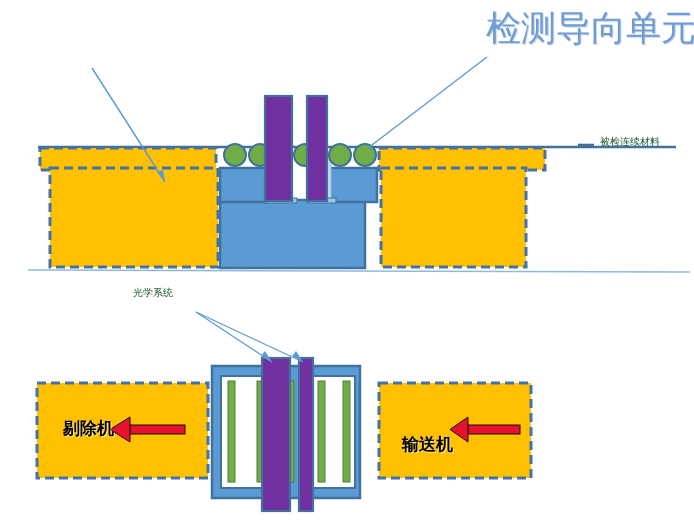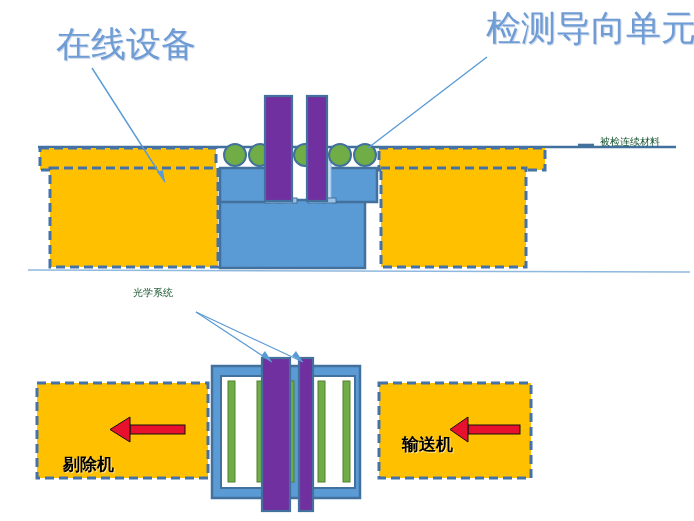--- a/index.html
+++ b/index.html
@@ -125,25 +125,24 @@
       <path d="M 468 417 L 468 442 L 450 429.5 Z" fill="#E8112D" stroke="#111111" stroke-width="1"></path>
     </g>
 
     <path d="M 196 312 L 272 362" stroke="#5B9BD5" stroke-width="1.2" fill="none"></path>
     <path d="M 196 312 L 303 362" stroke="#5B9BD5" stroke-width="1.2" fill="none"></path>
     <path d="M 272 362 L 261 356 L 265 351 Z" fill="#5B9BD5"></path>
     <path d="M 303 362 L 292 356 L 296 351 Z" fill="#5B9BD5"></path>
 
   </svg>
 
-  <div class="lbl lbl-title" style="left:56px; top:26px;">在线设备</div>
 
   <div class="lbl lbl-title" style="left:486px; top:10px;">检测导向单元</div>
 
   <div class="lbl lbl-small" style="left:600px; top:137px;">被检连续材料</div>
 
   <div class="lbl lbl-small" style="left:112px; top:288px;margin-left:21px;">光学系统</div>
 
-  <div class="lbl lbl-box" style="left:63px; top:420px;margin-top:36px;">剔除机</div>
+  <div class="lbl lbl-box" style="left:63px; top:420px;">剔除机</div>
 
   <div class="lbl lbl-box" style="left:402px; top:436px;">输送机</div>
 
 </div>
 
 </body></html>

